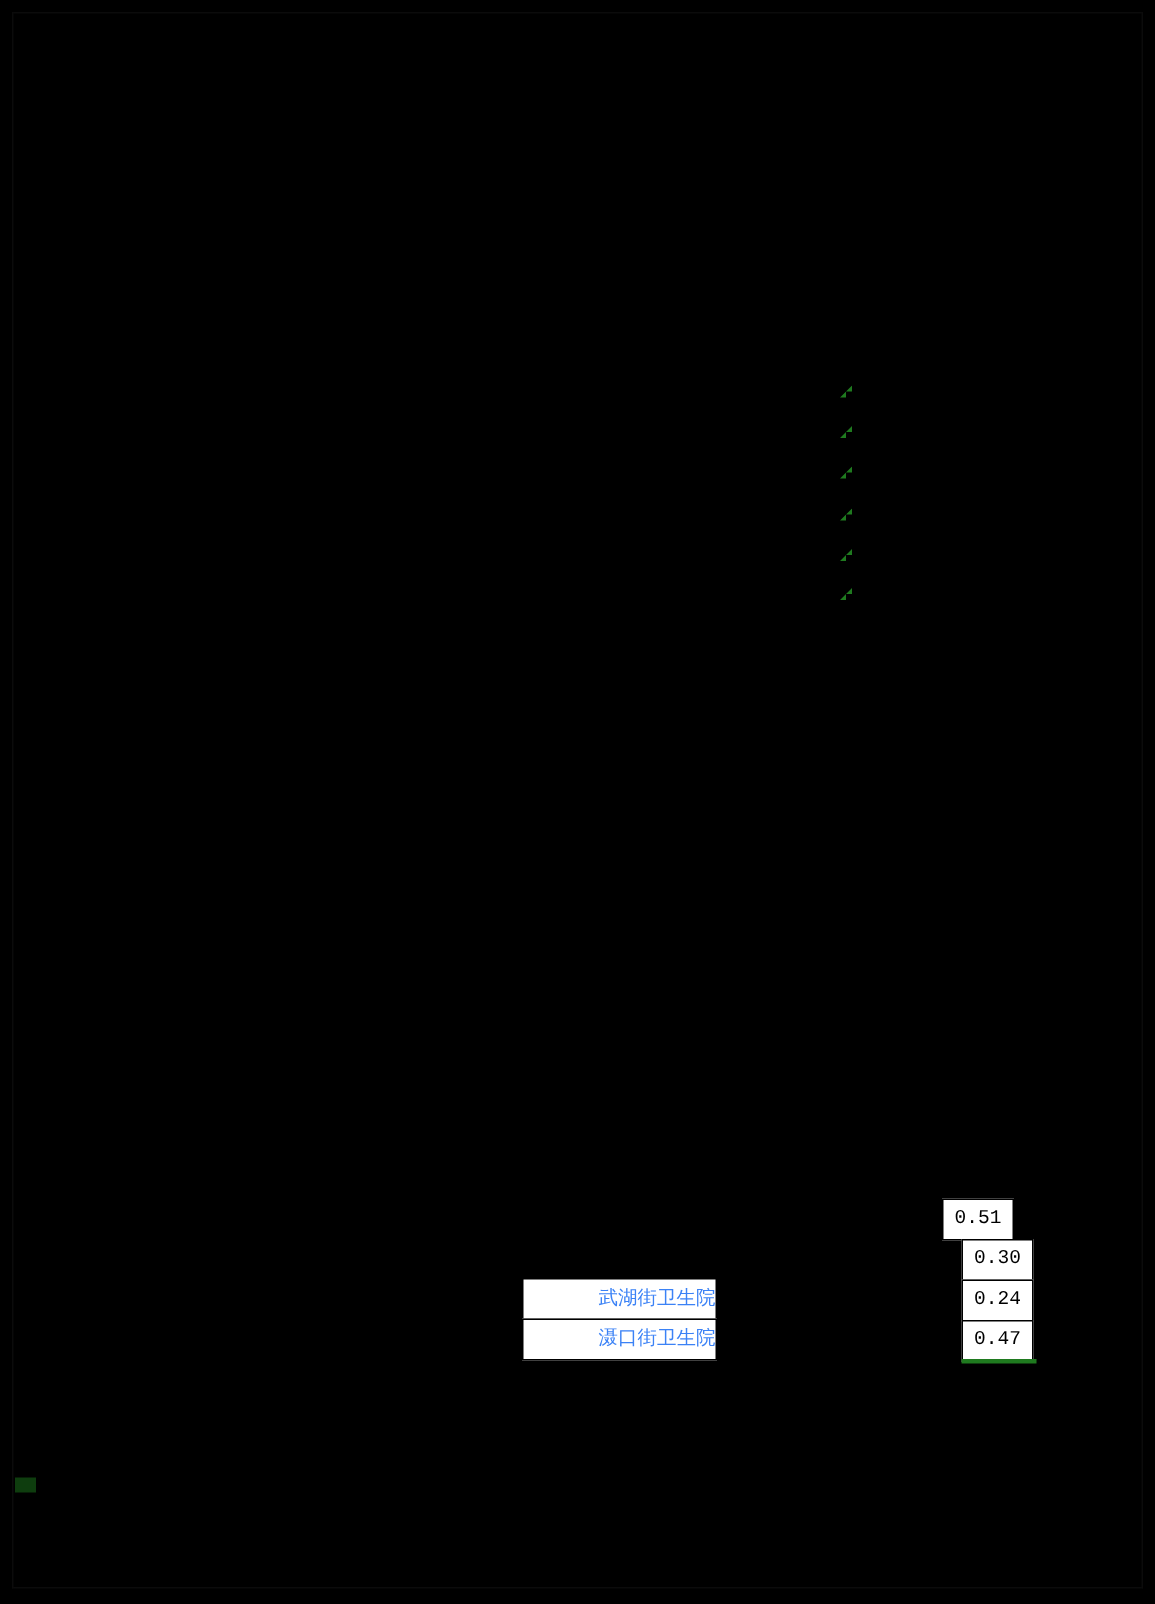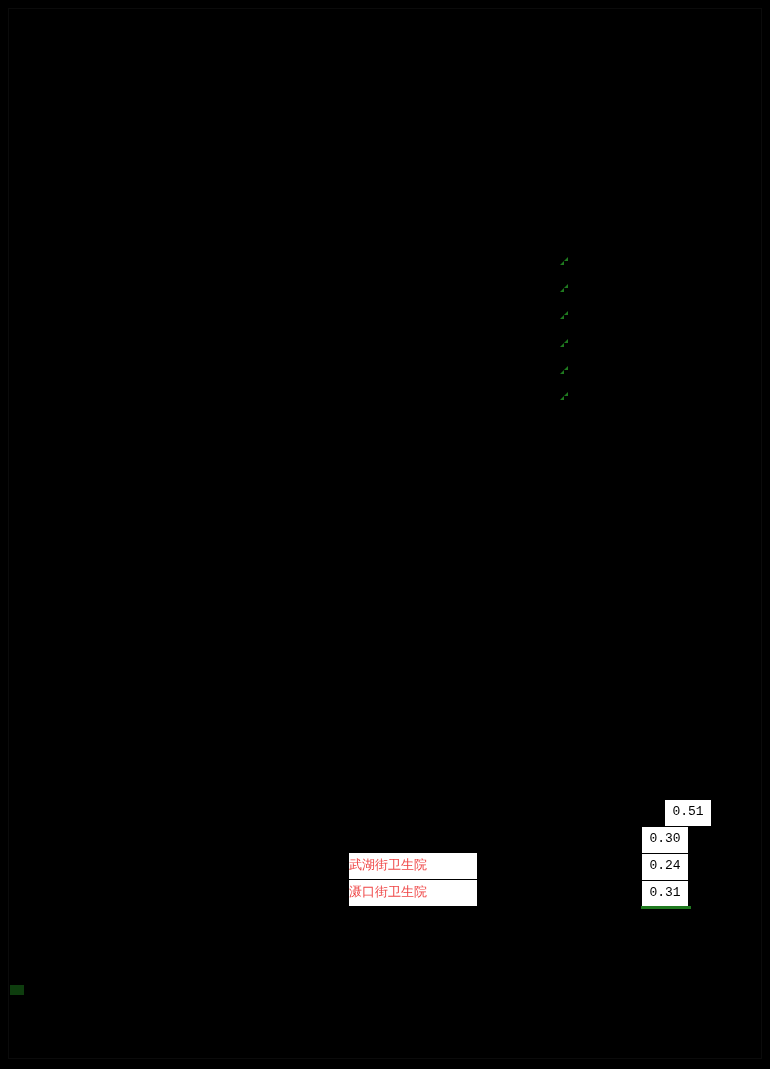--- a/index.html
+++ b/index.html
@@ -45,24 +45,24 @@
     line-height: 9px;
     text-align: center;
   }
   .marker svg { display: block; }
 
   
   .label-box {
     position: absolute;
     background: #ffffff;
     border: 1px solid #000000;
-    color: #ef4444;
+    color: #3b82f6;
     font-size: 13px;
     line-height: 24px;
-    text-align: left;
+    text-align: right;
     font-family: "Liberation Sans", sans-serif;
   }
 
   
   .value-cell {
     position: absolute;
     background: #ffffff;
     border: 1px solid #000000;
     color: #000000;
     font-size: 13px;
@@ -129,23 +129,23 @@
         </svg>
       </div>
     </div>
 
   <div id="labels">
       <div class="label-box" style="left: 348px; top: 852px; width: 128px; height: 26px; line-height: 24px;">武湖街卫生院</div>
       <div class="label-box" style="left: 348px; top: 879px; width: 128px; height: 26px; line-height: 24px;">滠口街卫生院</div>
     </div>
 
   <div id="values">
-      <div class="value-cell" style="left: 664px; top: 799px; width: 46px; height: 26px; line-height: 24px;">0.51</div>
+      <div class="value-cell" style="left: 628px; top: 799px; width: 46px; height: 26px; line-height: 24px;">0.51</div>
       <div class="value-cell" style="left: 641px; top: 826px; width: 46px; height: 26px; line-height: 24px;">0.30</div>
       <div class="value-cell" style="left: 641px; top: 853px; width: 46px; height: 26px; line-height: 24px;">0.24</div>
-      <div class="value-cell" style="left: 641px; top: 880px; width: 46px; height: 26px; line-height: 24px;">0.31</div>
+      <div class="value-cell" style="left: 641px; top: 880px; width: 46px; height: 26px; line-height: 24px;">0.47</div>
     </div>
 
   <div id="value-underline" style="left: 641px; top: 906px; width: 50px; height: 3px; background: rgb(31, 122, 31);"></div>
 
   <div id="status-strip" style="background: rgb(14, 61, 14);"></div>
 
 </div>
 
 </body></html>

